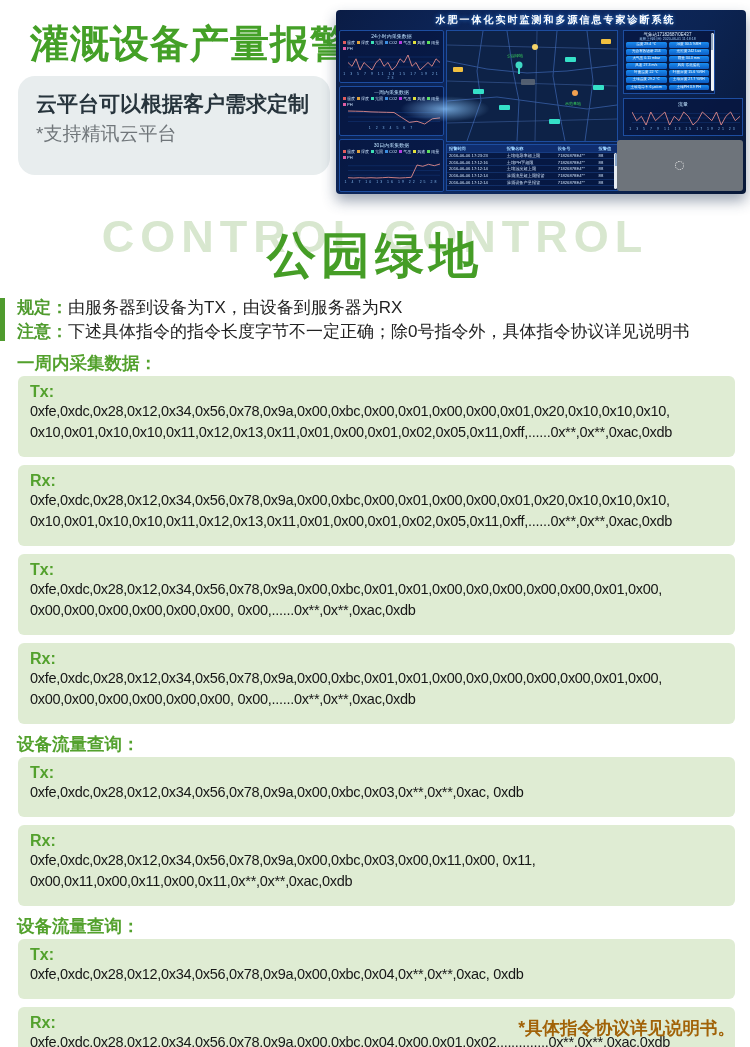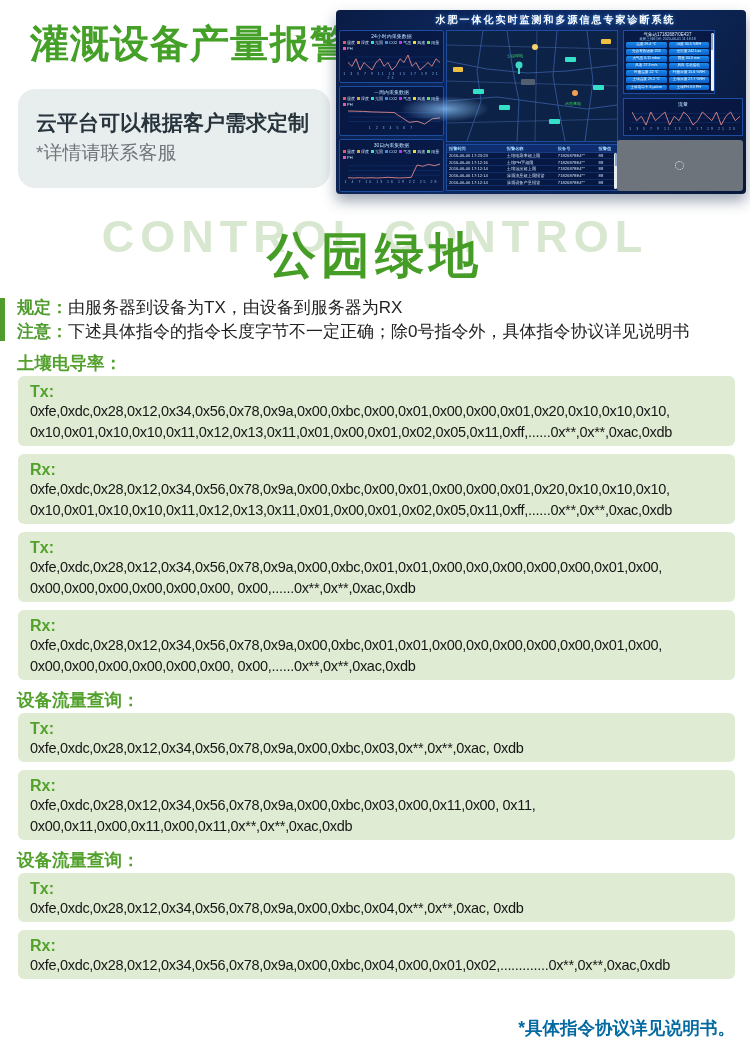--- a/index.html
+++ b/index.html
@@ -9,22 +9,22 @@
     background:#ffffff; font-family:"Liberation Sans","DejaVu Sans",sans-serif;
   }
 
   
   .hero { position:relative; height:200px; }
   .hero-title {
     position:absolute; left:30px; top:17px;
     font-size:39px; font-weight:bold; color:#44a027; letter-spacing:1px;
   }
   .note-box {
-    position:absolute; left:18px; top:89px; width:312px; height:99px;
-    background:#e8edee; border-radius:17px; padding:19px 18px 0 18px;
+    position:absolute; left:18px; top:76px; width:312px; height:99px;
+    background:#e8edee; border-radius:17px; padding:13px 18px 0 18px;
   }
   .note-main { font-size:21px; font-weight:bold; color:#27343c; line-height:30px; }
   .note-sub  { font-size:19px; color:#70767a; line-height:30px; }
 
   
   .dashboard {
     position:absolute; left:336px; top:10px; width:410px; height:184px;
     border-radius:4px; overflow:hidden;
     background:linear-gradient(125deg,#0a1c45 0%,#0e2a63 40%,#0c2453 70%,#081838 100%);
     box-shadow:0 7px 14px rgba(40,60,90,.45);
@@ -112,43 +112,43 @@
     content:""; position:absolute; left:-17px; top:2px; width:5px; height:43px; background:#4f9b2e;
   }
   .rules p { font-size:17px; line-height:23.5px; color:#222; }
   .rule-label { color:#4f9b2e; font-weight:bold; }
 
   .sec-heading {
     margin:11px 0 4px 17px; font-size:17.5px; font-weight:bold; color:#53a12d; line-height:18px;
   }
   .block {
     margin:0 15px 8px 18px; background:#dfecd3; border-radius:6px;
-    padding:6px 12px 3px 12px;
+    padding:6px 12px 14px 12px;
   }
   .b-label { font-size:16px; font-weight:bold; color:#53a12d; line-height:19px; }
   .b-code {
     font-size:14.5px; color:#161616; line-height:21px; letter-spacing:-0.3px;
     white-space:pre-line;
   }
   .footnote {
     position:absolute; right:15px; bottom:7px;
-    font-size:17.5px; font-weight:bold; color:#0369a1;
+    font-size:17.5px; font-weight:bold; color:#a16207;
   }
 </style>
 </head>
 <body>
 
 <div class="page">
 
   <header class="hero">
     <h1 class="hero-title">灌溉设备产量报警</h1>
 
     <div class="note-box">
       <p class="note-main">云平台可以根据客户需求定制</p>
-      <p class="note-sub">*详情请联系客服</p>
+      <p class="note-sub">*支持精讯云平台</p>
     </div>
 
     <div class="dashboard">
       <div class="db-title">水肥一体化实时监测和多源信息专家诊断系统</div>
 
       <div class="db-panel p-left p1">
         <div class="pt">24小时内采集数据</div>
         <div class="legend">
             <span class="l-item"><i class="dot" style="background: rgb(224, 92, 92);"></i>温度</span>
             <span class="l-item"><i class="dot" style="background: rgb(224, 162, 60);"></i>湿度</span>
@@ -328,21 +328,21 @@
     <div class="title-wrap">
       <div class="watermark">CONTROL CONTROL</div>
       <h2 class="main-title">公园绿地</h2>
     </div>
 
     <div class="rules">
       <p><span class="rule-label">规定：</span><span>由服务器到设备为TX，由设备到服务器为RX</span></p>
       <p><span class="rule-label">注意：</span><span>下述具体指令的指令长度字节不一定正确；除0号指令外，具体指令协议详见说明书</span></p>
     </div>
 
-    <h3 class="sec-heading">土壤电导率：</h3>
+    <h3 class="sec-heading">一周内采集数据：</h3>
     <div class="block">
       <div class="b-label">Tx:</div>
       <div class="b-code">0xfe,0xdc,0x28,0x12,0x34,0x56,0x78,0x9a,0x00,0xbc,0x00,0x01,0x00,0x00,0x01,0x20,0x10,0x10,0x10,
 0x10,0x01,0x10,0x10,0x11,0x12,0x13,0x11,0x01,0x00,0x01,0x02,0x05,0x11,0xff,......0x**,0x**,0xac,0xdb</div>
     </div>
     <div class="block">
       <div class="b-label">Rx:</div>
       <div class="b-code">0xfe,0xdc,0x28,0x12,0x34,0x56,0x78,0x9a,0x00,0xbc,0x00,0x01,0x00,0x00,0x01,0x20,0x10,0x10,0x10,
 0x10,0x01,0x10,0x10,0x11,0x12,0x13,0x11,0x01,0x00,0x01,0x02,0x05,0x11,0xff,......0x**,0x**,0xac,0xdb</div>
     </div>

